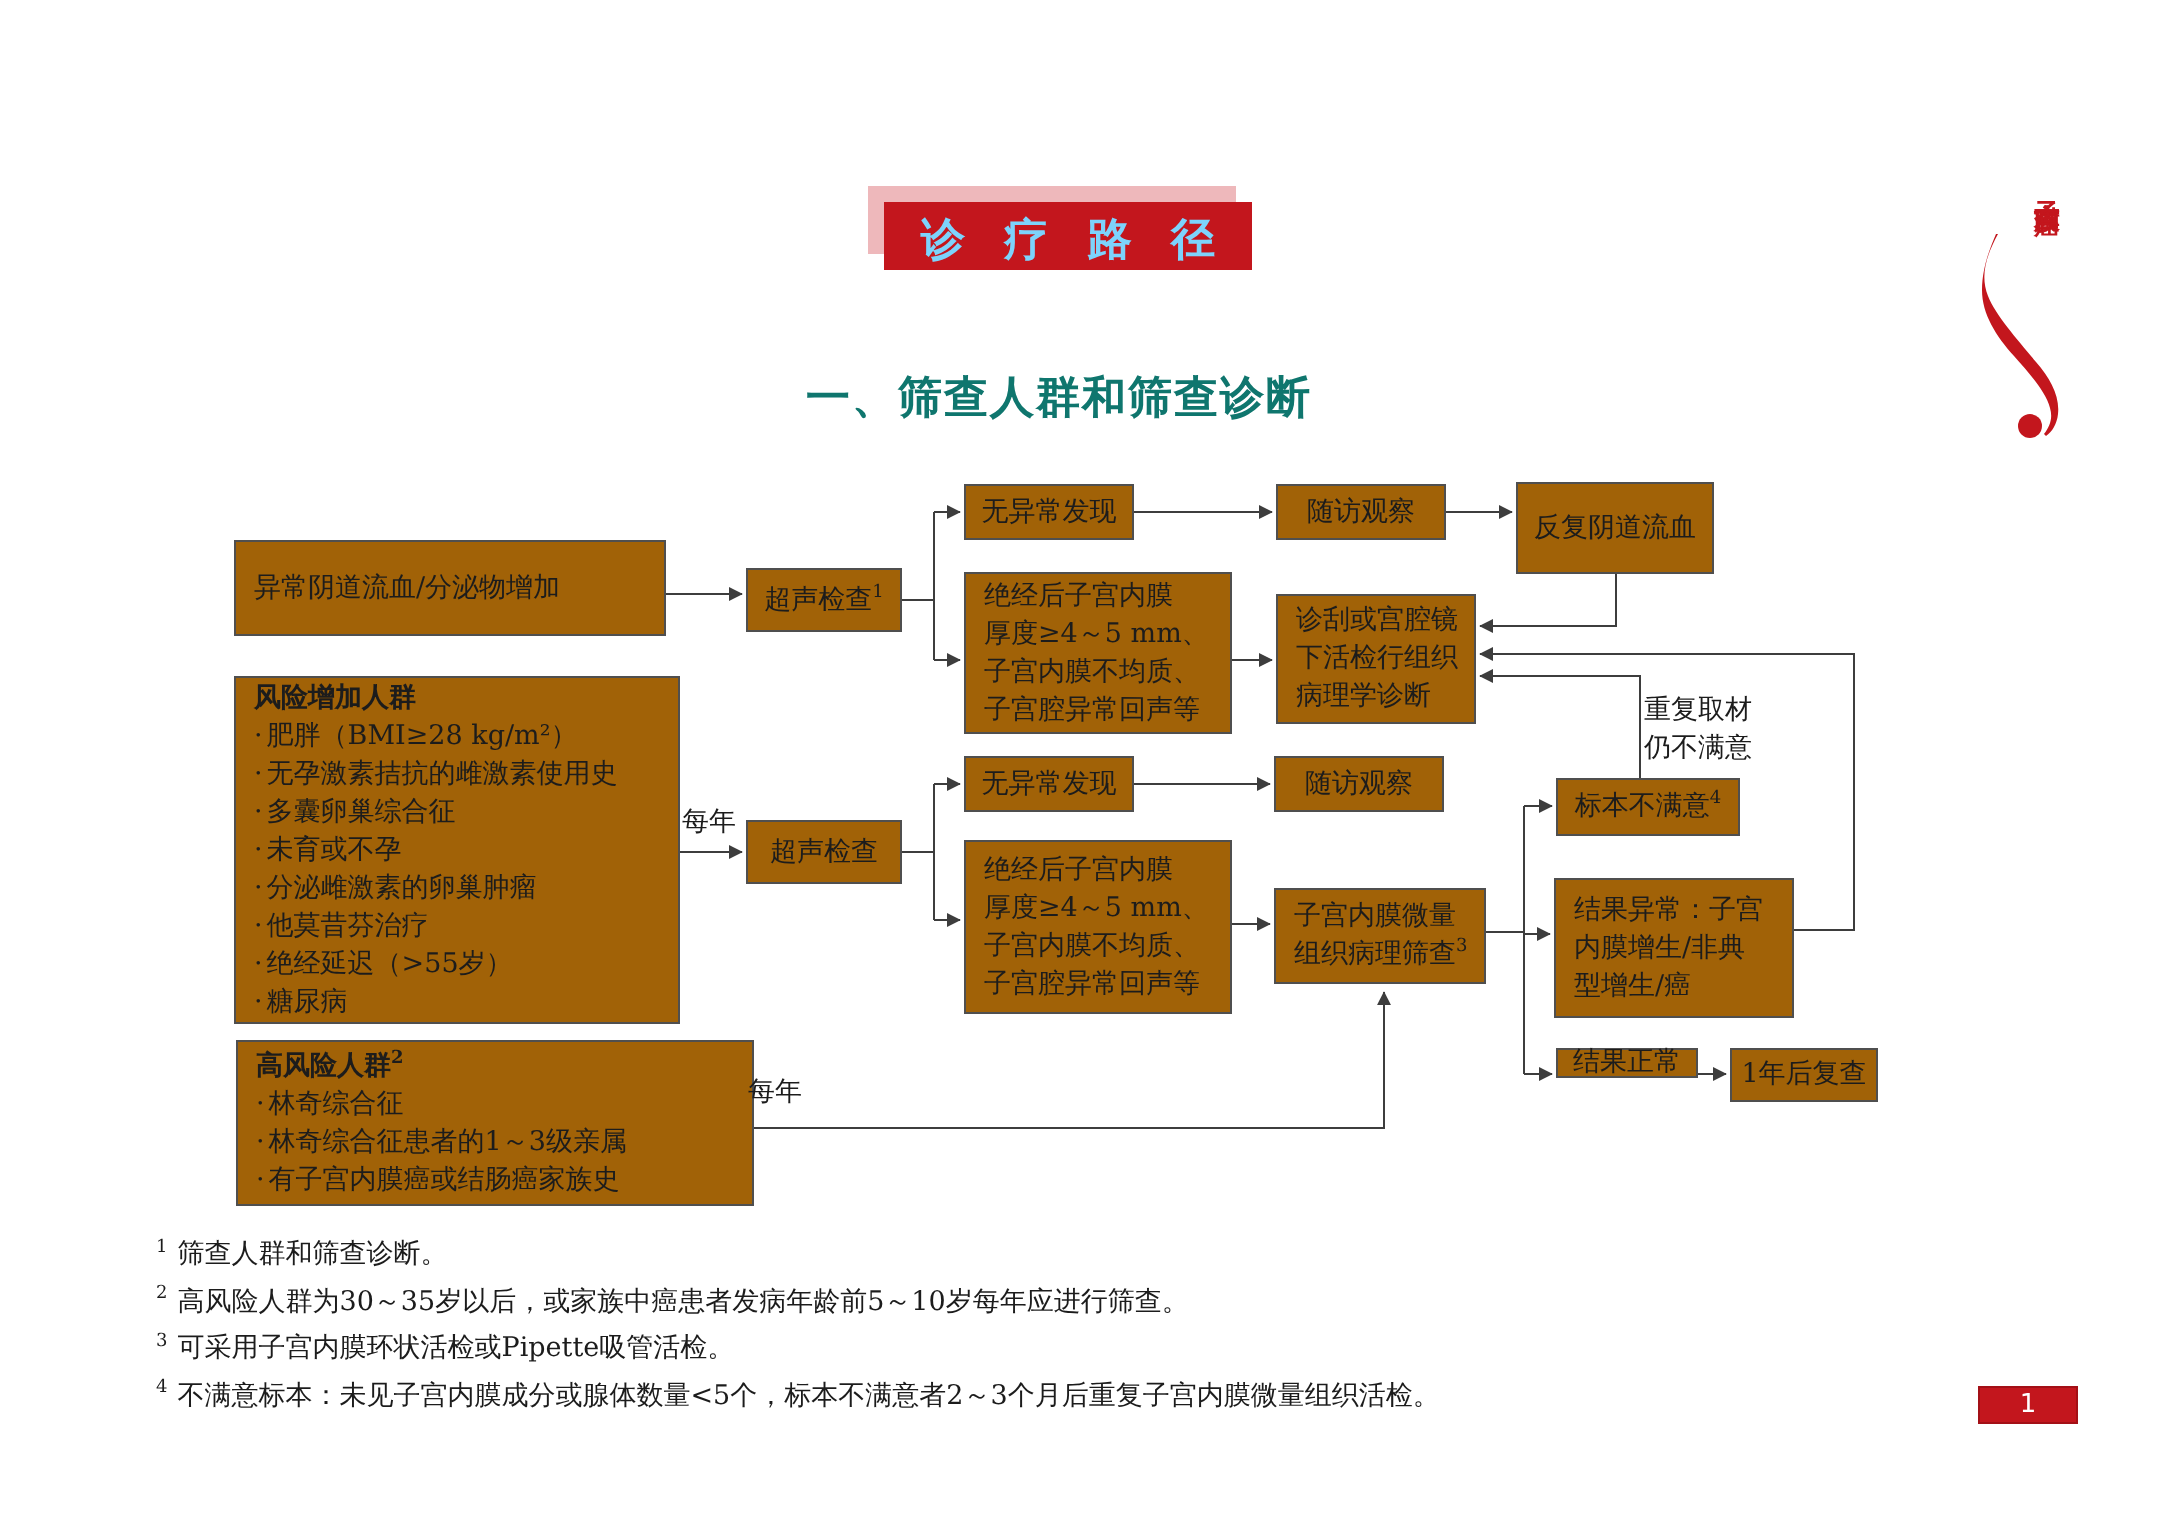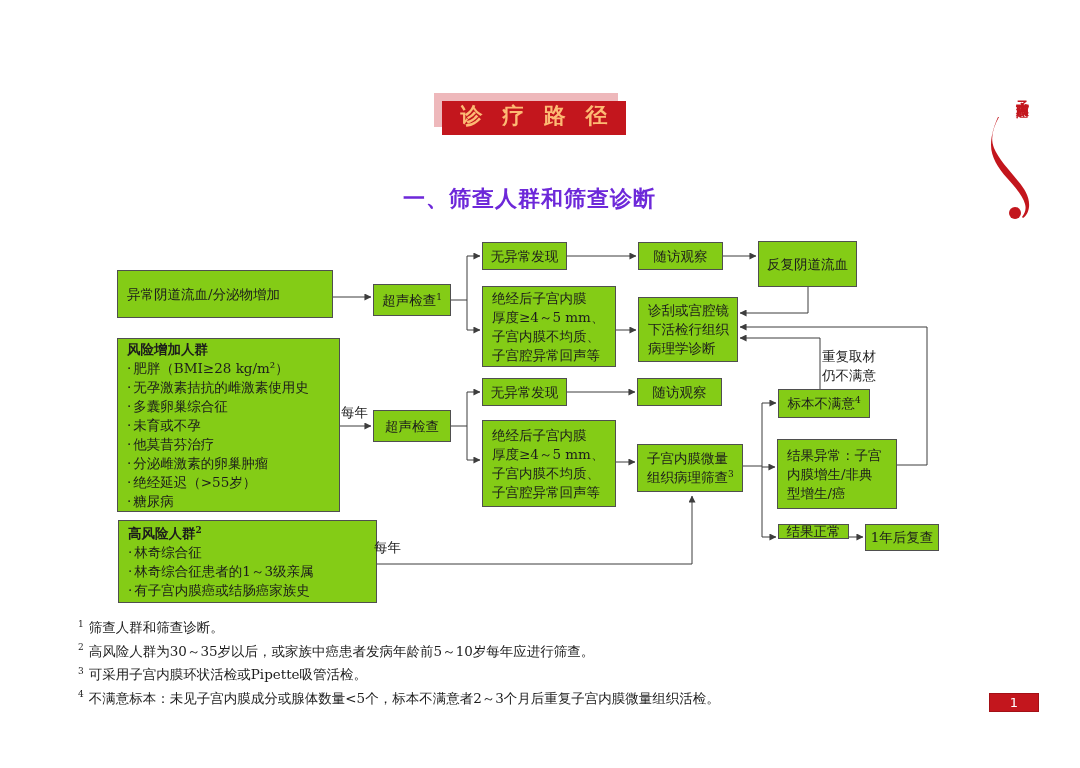--- a/index.html
+++ b/index.html
@@ -6,46 +6,46 @@
   html,body { margin:0; padding:0; background:#ffffff; }
   .page {
     position:relative; width:1080px; height:768px; background:#fff;
     font-family:"DejaVu Serif","Liberation Serif",serif; color:#1c1c1c;
     overflow:hidden;
   }
   
   .banner-shadow { position:absolute; left:434px; top:93px; width:184px; height:34px; background:#eeb8bb; }
   .banner {
     position:absolute; left:442px; top:101px; width:184px; height:34px; background:#c3161d;
-    color:#fdba74; display:flex; align-items:flex-start; justify-content:center;
+    color:#7dd3fc; display:flex; align-items:flex-end; justify-content:center;
     font-size:22px; font-weight:bold; letter-spacing:6px; text-indent:6px;
   }
   
   .side-tab-text {
     position:absolute; left:1013px; top:90px; writing-mode:vertical-rl; text-orientation:upright;
     color:#c3161d; font-weight:bold; font-size:13px; letter-spacing:1px;
   }
   .side-deco { position:absolute; left:985px; top:112px; }
   
   .section-title {
     position:absolute; left:403px; top:184px; font-family:"DejaVu Sans","Liberation Sans",sans-serif;
-    font-weight:bold; font-size:22px; color:#6d28d9; letter-spacing:1px;
+    font-weight:bold; font-size:22px; color:#0f766e; letter-spacing:1px;
   }
   
   .connectors { position:absolute; left:0; top:0; }
   .fbox {
-    position:absolute; border:1px solid #4f4f4f; background:#84cc16;
+    position:absolute; border:1px solid #4f4f4f; background:#a16207;
     font-size:13.5px; line-height:19px; color:#1c1c1c;
   }
   .fbox.center { display:flex; align-items:center; justify-content:center; text-align:center; }
   .fbox.lines { display:flex; flex-direction:column; justify-content:center; padding-left:9px; padding-right:4px; }
   .fbox-title { font-weight:bold; }
   .bullet::before { content:"·"; margin-right:2px; }
   sup { font-size:9px; line-height:0; }
-  .flow-label { position:absolute; font-size:13.5px; line-height:19px; color:#1c1c1c; }
+  .flow-label { position:absolute; font-size:13.5px; line-height:19px; color:#1c1c1c;font-family:Liberation Mono, monospace; }
   
   .footnotes { position:absolute; left:78px; top:616px; width:930px; }
   .footnote { font-size:13.5px; line-height:23.5px; }
   .footnote sup { margin-right:5px; }
   
   .page-number {
     position:absolute; left:989px; top:693px; width:50px; height:19px; background:#c3161d;
     border:1px solid #a31016; color:#fff; display:flex; align-items:center; justify-content:center;
     font-size:13px; font-family:"DejaVu Sans","Liberation Sans",sans-serif;
   }
@@ -135,22 +135,22 @@
     <div>下活检行组织</div>
     <div>病理学诊断</div>
   </div>
 
   <div class="fbox lines" style="left:117px;top:338px;width:223px;height:174px">
     <div class="fbox-title">风险增加人群</div>
     <div class="bullet">肥胖（BMI≥28 kg/m²）</div>
     <div class="bullet">无孕激素拮抗的雌激素使用史</div>
     <div class="bullet">多囊卵巢综合征</div>
     <div class="bullet">未育或不孕</div>
+    <div class="bullet">分泌雌激素的卵巢肿瘤</div>
     <div class="bullet">他莫昔芬治疗</div>
-    <div class="bullet">分泌雌激素的卵巢肿瘤</div>
     <div class="bullet">绝经延迟（&gt;55岁）</div>
     <div class="bullet">糖尿病</div>
   </div>
 
   <div class="fbox center" style="left:373px;top:410px;width:78px;height:32px">
     <span>超声检查</span>
   </div>
 
   <div class="fbox center" style="left:482px;top:378px;width:85px;height:28px">
     <span>无异常发现</span>

